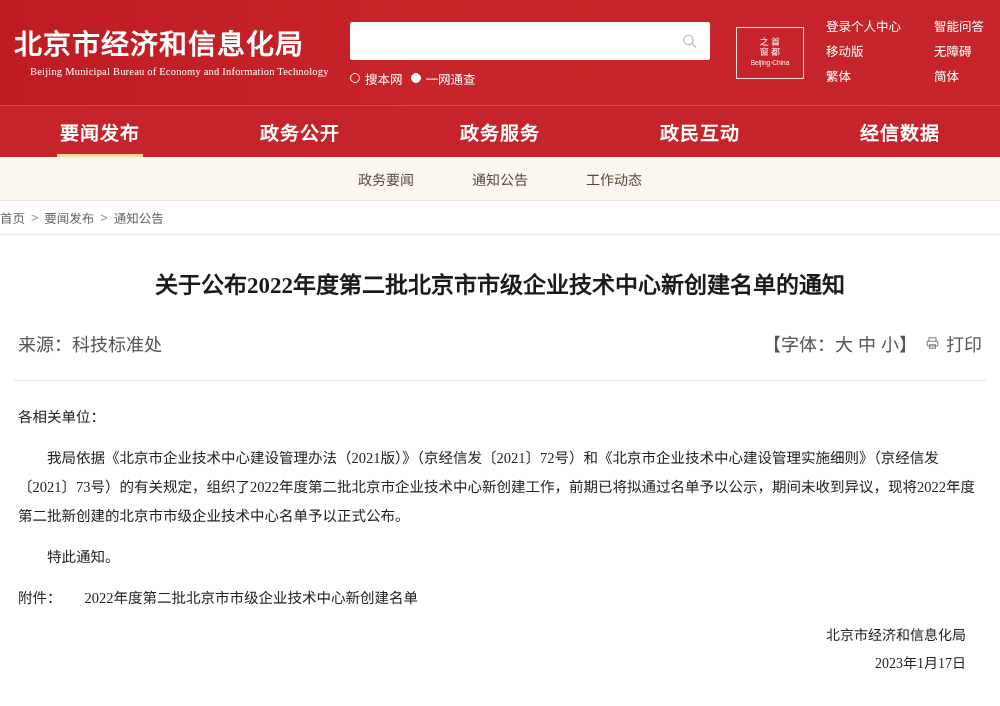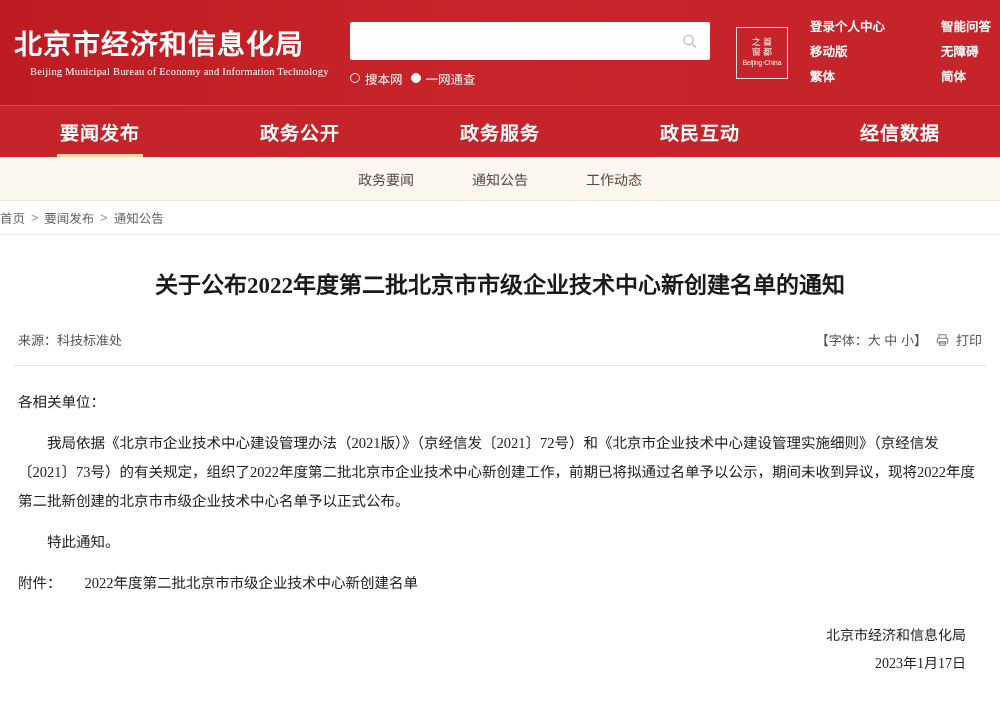--- a/index.html
+++ b/index.html
@@ -92,42 +92,41 @@
     width: 10px; height: 10px;
     border-radius: 50%;
     border: 1px solid #fff;
     display: inline-block;
     background: transparent;
   }
   .radio.checked .dot { background: #fff; }
 
   .seal {
     margin-left: 26px;
-    width: 52px; height: 52px;
+    width: 68px; height: 52px;
     border: 1px solid rgba(255,255,255,.85);
     color: #fff;
     display: flex;
     flex-direction: column;
     align-items: center;
     justify-content: center;
     line-height: 1.05;
     flex: 0 0 auto;
   }
   .seal .s1 { font-size: 9px; letter-spacing: 0; font-family: "Liberation Serif", serif;}
   .seal .s2 { font-size: 9px; font-family: "Liberation Serif", serif;}
   .seal .s3 { font-size: 6.5px; margin-top: 3px; }
 
   .header-links {
     margin-left: 22px;
     display: flex;
-    gap: 56px;
+    gap: 33px;
     color: #fff;
     font-size: 12.5px;
     line-height: 2.0;
-    font-weight: bold;
   }
   .header-links .col div { white-space: nowrap; }
 
   
   .nav {
     height: 52px;
     background: #c4242a;
     border-top: 1px solid rgba(255,255,255,.18);
     display: flex;
     align-items: stretch;
@@ -187,23 +186,23 @@
     font-size: 23px;
     font-weight: 700;
     color: #1a1a1a;
     padding: 34px 40px 24px;
     line-height: 1.45;
     font-family: "Liberation Serif", "DejaVu Serif", serif;
   }
   .meta {
     display: flex;
     align-items: center;
-    font-size: 13px;
+    font-size: 18px;
     color: #555;
-    padding: 4px 4px 16px;
+    padding: 4px 4px 24px;
     border-bottom: 1px solid #e3e3e3;
   }
   .meta .src { margin-right: 34px; }
   .meta .spacer { flex: 1; }
   .meta .fonts { margin-right: 8px; }
   .meta .print { display: inline-flex; align-items: center; gap: 6px; }
   .print-icon { width: 15px; height: 14px; opacity: .75; }
 
   .body {
     padding: 22px 4px 0;

